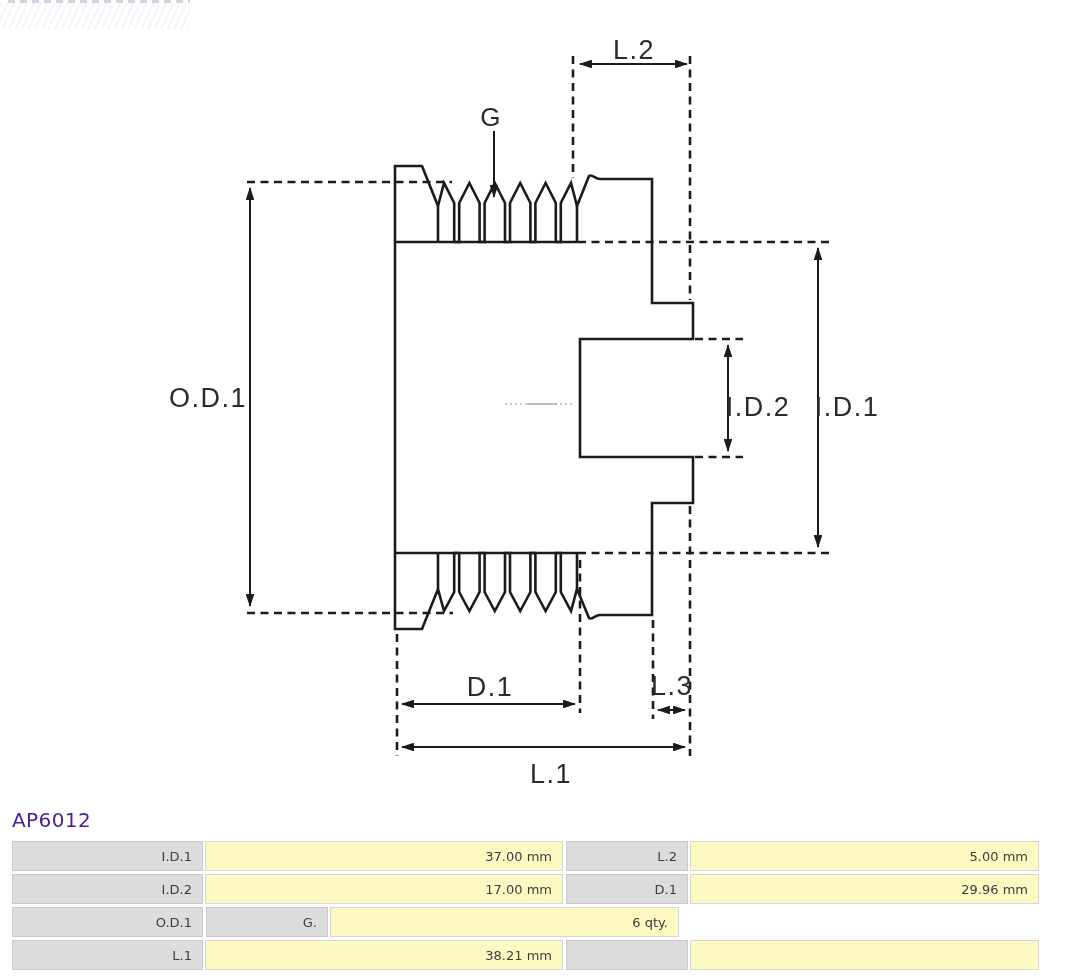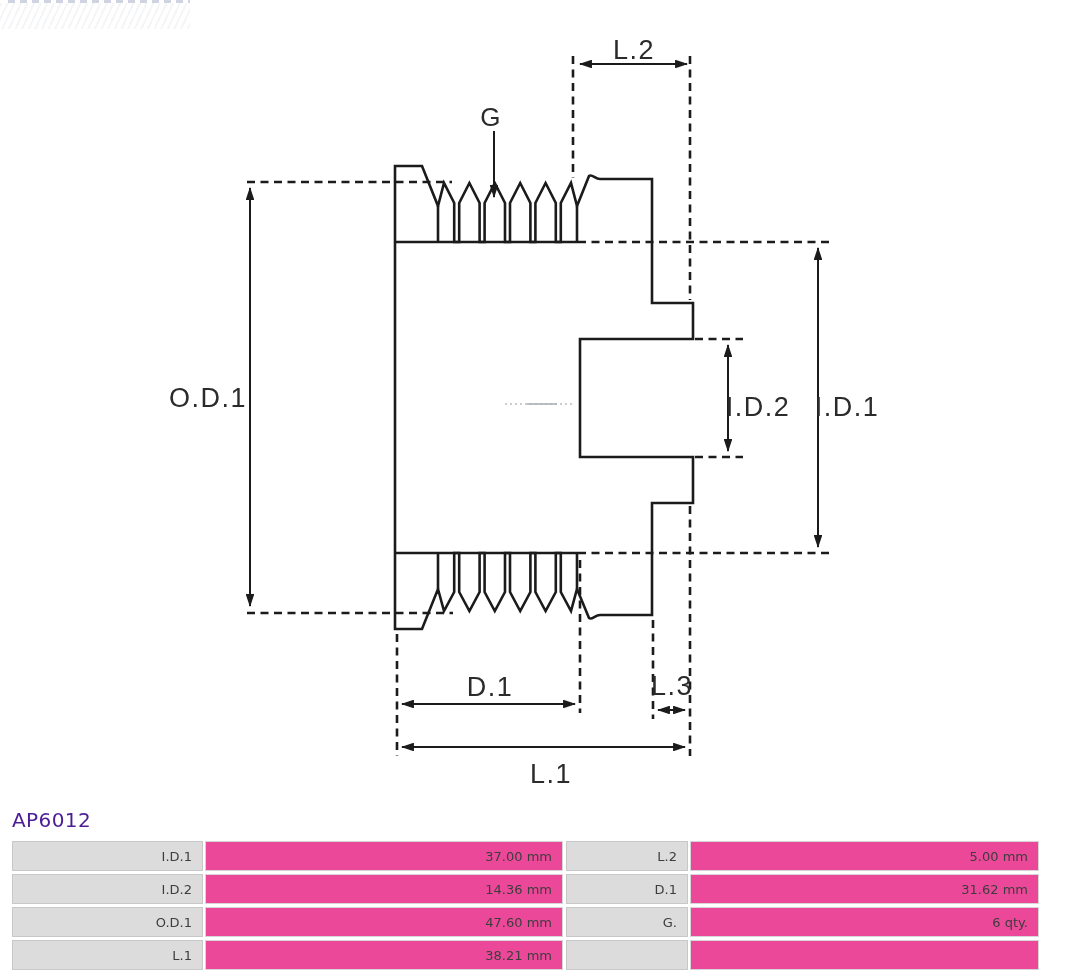--- a/index.html
+++ b/index.html
@@ -14,21 +14,21 @@
   .drawing{position:absolute;left:0;top:0;}
   .drawing text{font-family:"Liberation Sans","DejaVu Sans",sans-serif;fill:#2b2b2b;letter-spacing:1.5px;}
   .lbl{font-size:27px;}
   .lbl-sm{font-size:26px;}
   
   .code{position:absolute;left:12px;top:808px;font-size:20px;letter-spacing:.4px;color:#4c1d95;}
   
   .spec{position:absolute;left:12px;top:841px;width:1028px;}
   .row{display:flex;margin-bottom:3px;}
   .cell{box-sizing:border-box;height:30px;display:flex;align-items:center;justify-content:flex-end;
-        padding-right:10px;font-size:13px;color:#3d3d3d;background:#ec4899;border:1px solid #d6d6d6;}
+        padding-right:10px;font-size:13px;color:#3d3d3d;background:#fef9c3;border:1px solid #d6d6d6;}
   .cell.g{background:#dcdcdc;border-color:#c8c8c8;}
   .c1{width:191px;}
   .c2{width:358px;margin-left:2px;}
   .c3{width:122px;margin-left:3px;}
   .c4{width:349px;margin-left:2px;}
 </style>
 </head>
 <body>
 
 <div class="page">
@@ -112,27 +112,26 @@
 
   <div class="spec">
     <div class="row">
       <div class="cell g c1">I.D.1</div>
       <div class="cell c2">37.00 mm</div>
       <div class="cell g c3">L.2</div>
       <div class="cell c4">5.00 mm</div>
     </div>
     <div class="row">
       <div class="cell g c1">I.D.2</div>
-      <div class="cell c2">14.36 mm</div>
+      <div class="cell c2">17.00 mm</div>
       <div class="cell g c3">D.1</div>
-      <div class="cell c4">31.62 mm</div>
+      <div class="cell c4">29.96 mm</div>
     </div>
     <div class="row">
       <div class="cell g c1">O.D.1</div>
-      <div class="cell c2">47.60 mm</div>
       <div class="cell g c3">G.</div>
       <div class="cell c4">6 qty.</div>
     </div>
     <div class="row">
       <div class="cell g c1">L.1</div>
       <div class="cell c2">38.21 mm</div>
       <div class="cell g c3"></div>
       <div class="cell c4"></div>
     </div>
   </div>

